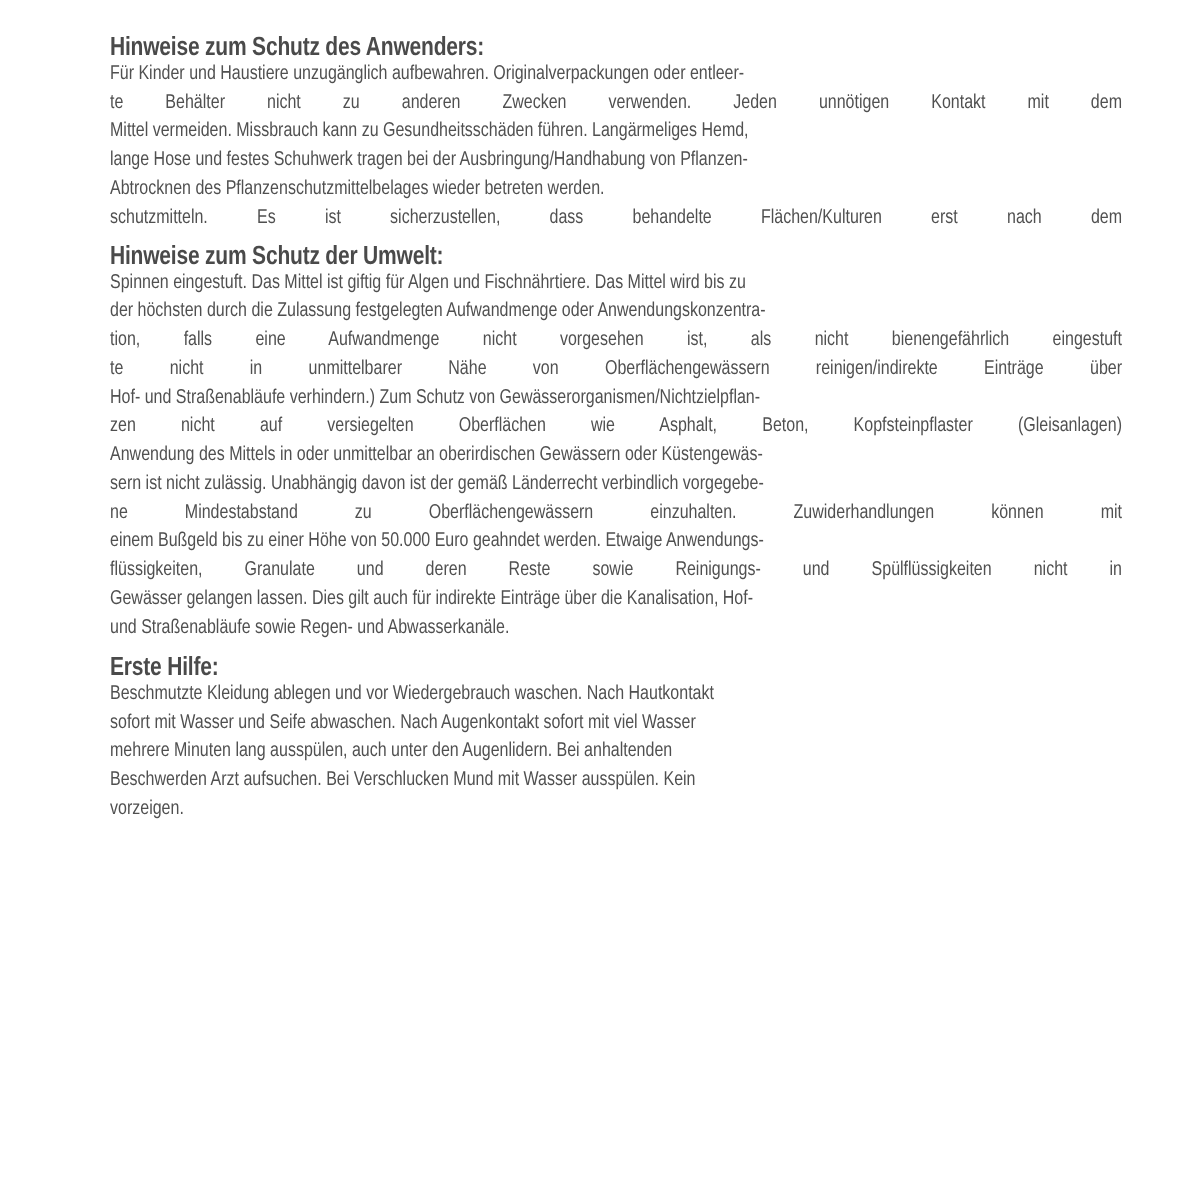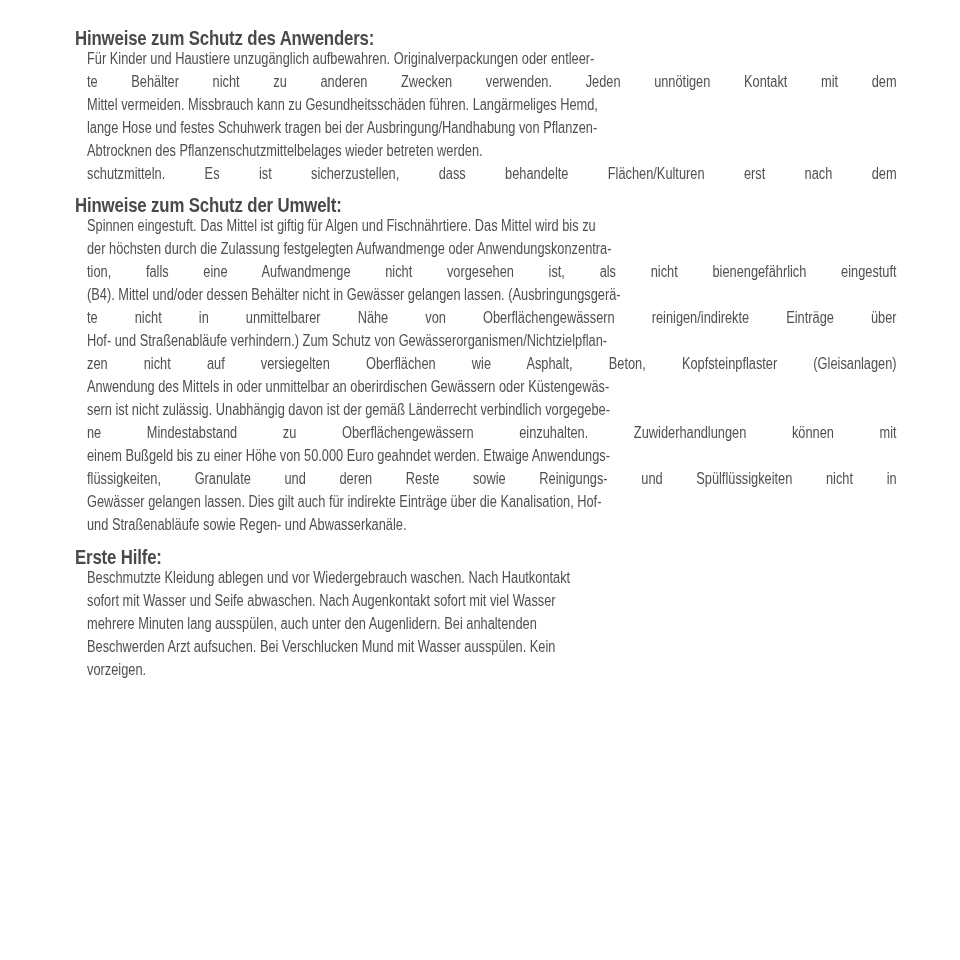--- a/index.html
+++ b/index.html
@@ -10,21 +10,21 @@
     body {
       width: 960px;
       height: 960px;
       position: relative;
       overflow: hidden;
       font-family: "Liberation Sans", sans-serif;
       color: #505050;
     }
     .page {
       position: absolute;
-      left: 75px;
+      left: 88px;
       top: 26px;
       width: 810px;
     }
     .section {
       margin: 0;
     }
     .heading {
       font-weight: bold;
       color: #4a4a4a;
       font-size: 21px;
@@ -32,21 +32,20 @@
       height: 24px;
       white-space: nowrap;
       transform: scaleX(0.80);
       transform-origin: left center;
       letter-spacing: -0.2px;
     }
     .line-wrap {
       width: 810px;
       height: 23px;
       overflow: visible;
-      margin-left: 12px;
     }
     .line-inner {
       display: block;
       width: 1012px;
       transform: scaleX(0.80);
       transform-origin: left center;
       white-space: nowrap;
     }
     .justify .line-inner {
       text-align: justify;
@@ -91,23 +90,20 @@
     <div class="heading">Hinweise zum Schutz der Umwelt:</div>
     <div class="line-wrap">
         <span class="line-inner">Spinnen eingestuft. Das Mittel ist giftig für Algen und Fischnährtiere. Das Mittel wird bis zu</span>
       </div>
     <div class="line-wrap">
         <span class="line-inner">der höchsten durch die Zulassung festgelegten Aufwandmenge oder Anwendungskonzentra-</span>
       </div>
     <div class="line-wrap justify">
         <span class="line-inner">tion, falls eine Aufwandmenge nicht vorgesehen ist, als nicht bienengefährlich eingestuft</span>
       </div>
-    <div class="line-wrap">
-        <span class="line-inner">(B4). Mittel und/oder dessen Behälter nicht in Gewässer gelangen lassen. (Ausbringungsgerä-</span>
-      </div>
     <div class="line-wrap justify">
         <span class="line-inner">te nicht in unmittelbarer Nähe von Oberflächengewässern reinigen/indirekte Einträge über</span>
       </div>
     <div class="line-wrap">
         <span class="line-inner">Hof- und Straßenabläufe verhindern.) Zum Schutz von Gewässerorganismen/Nichtzielpflan-</span>
       </div>
     <div class="line-wrap justify">
         <span class="line-inner">zen nicht auf versiegelten Oberflächen wie Asphalt, Beton, Kopfsteinpflaster (Gleisanlagen)</span>
       </div>
     <div class="line-wrap">

